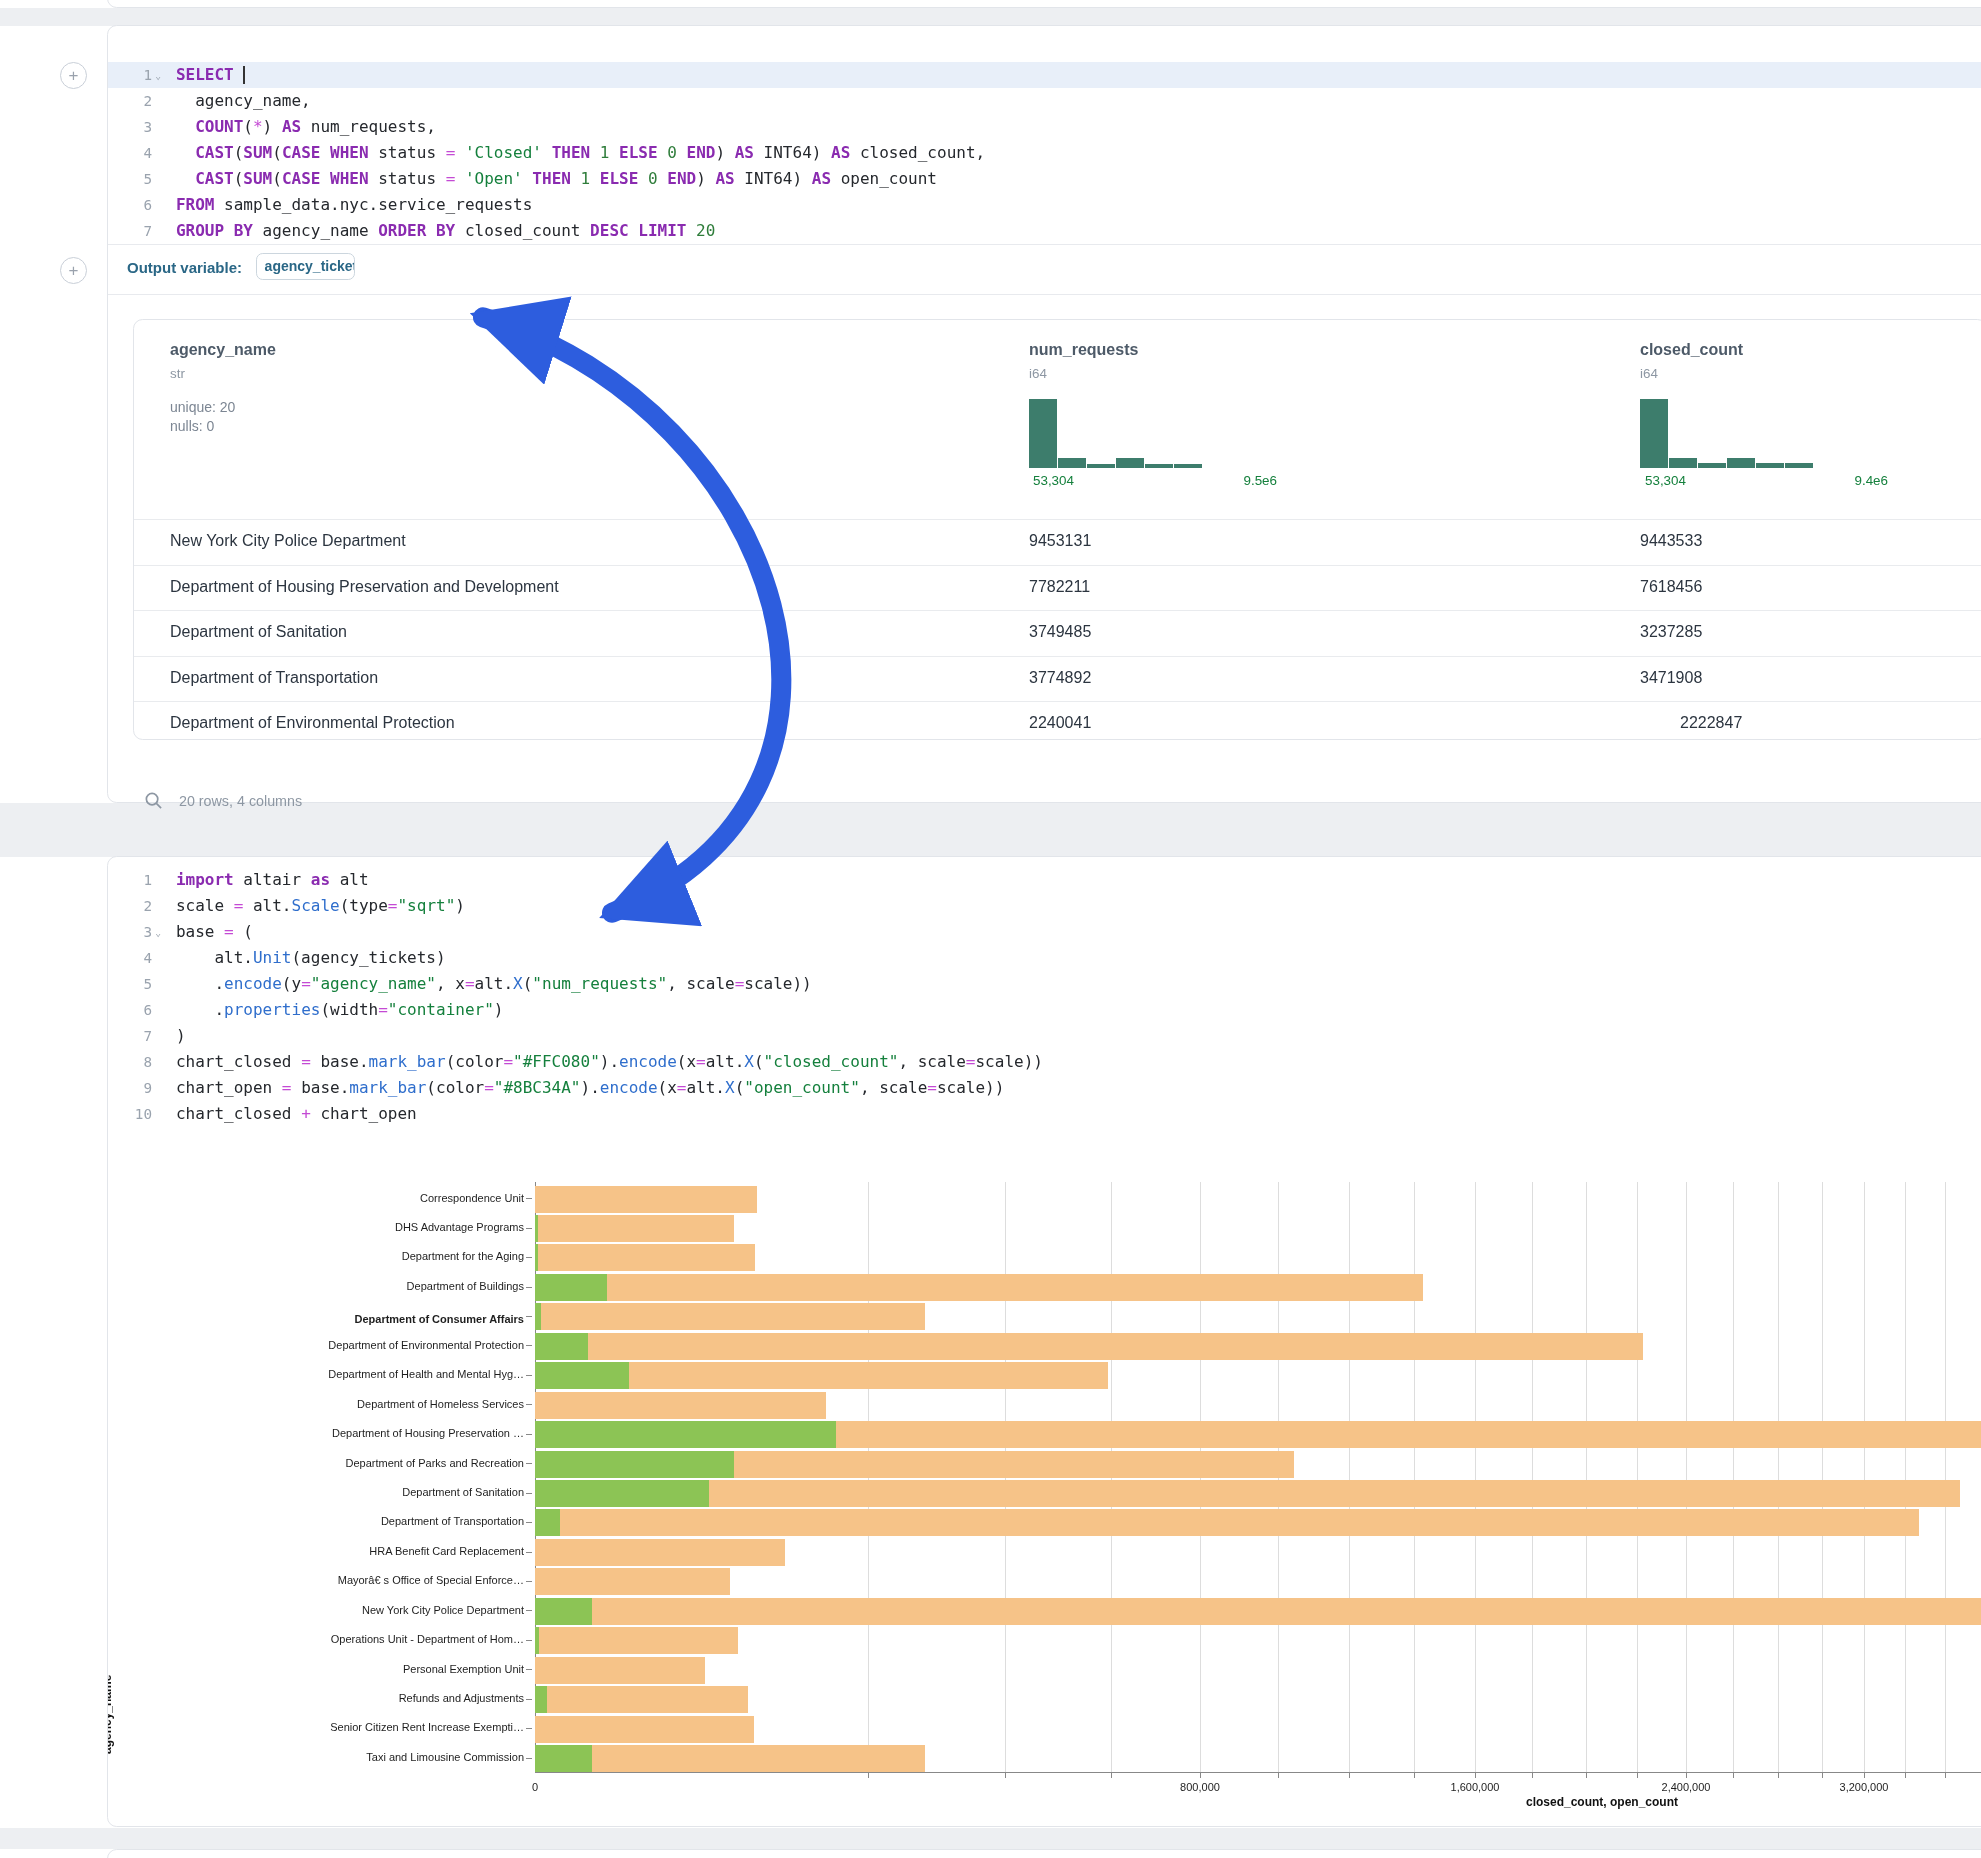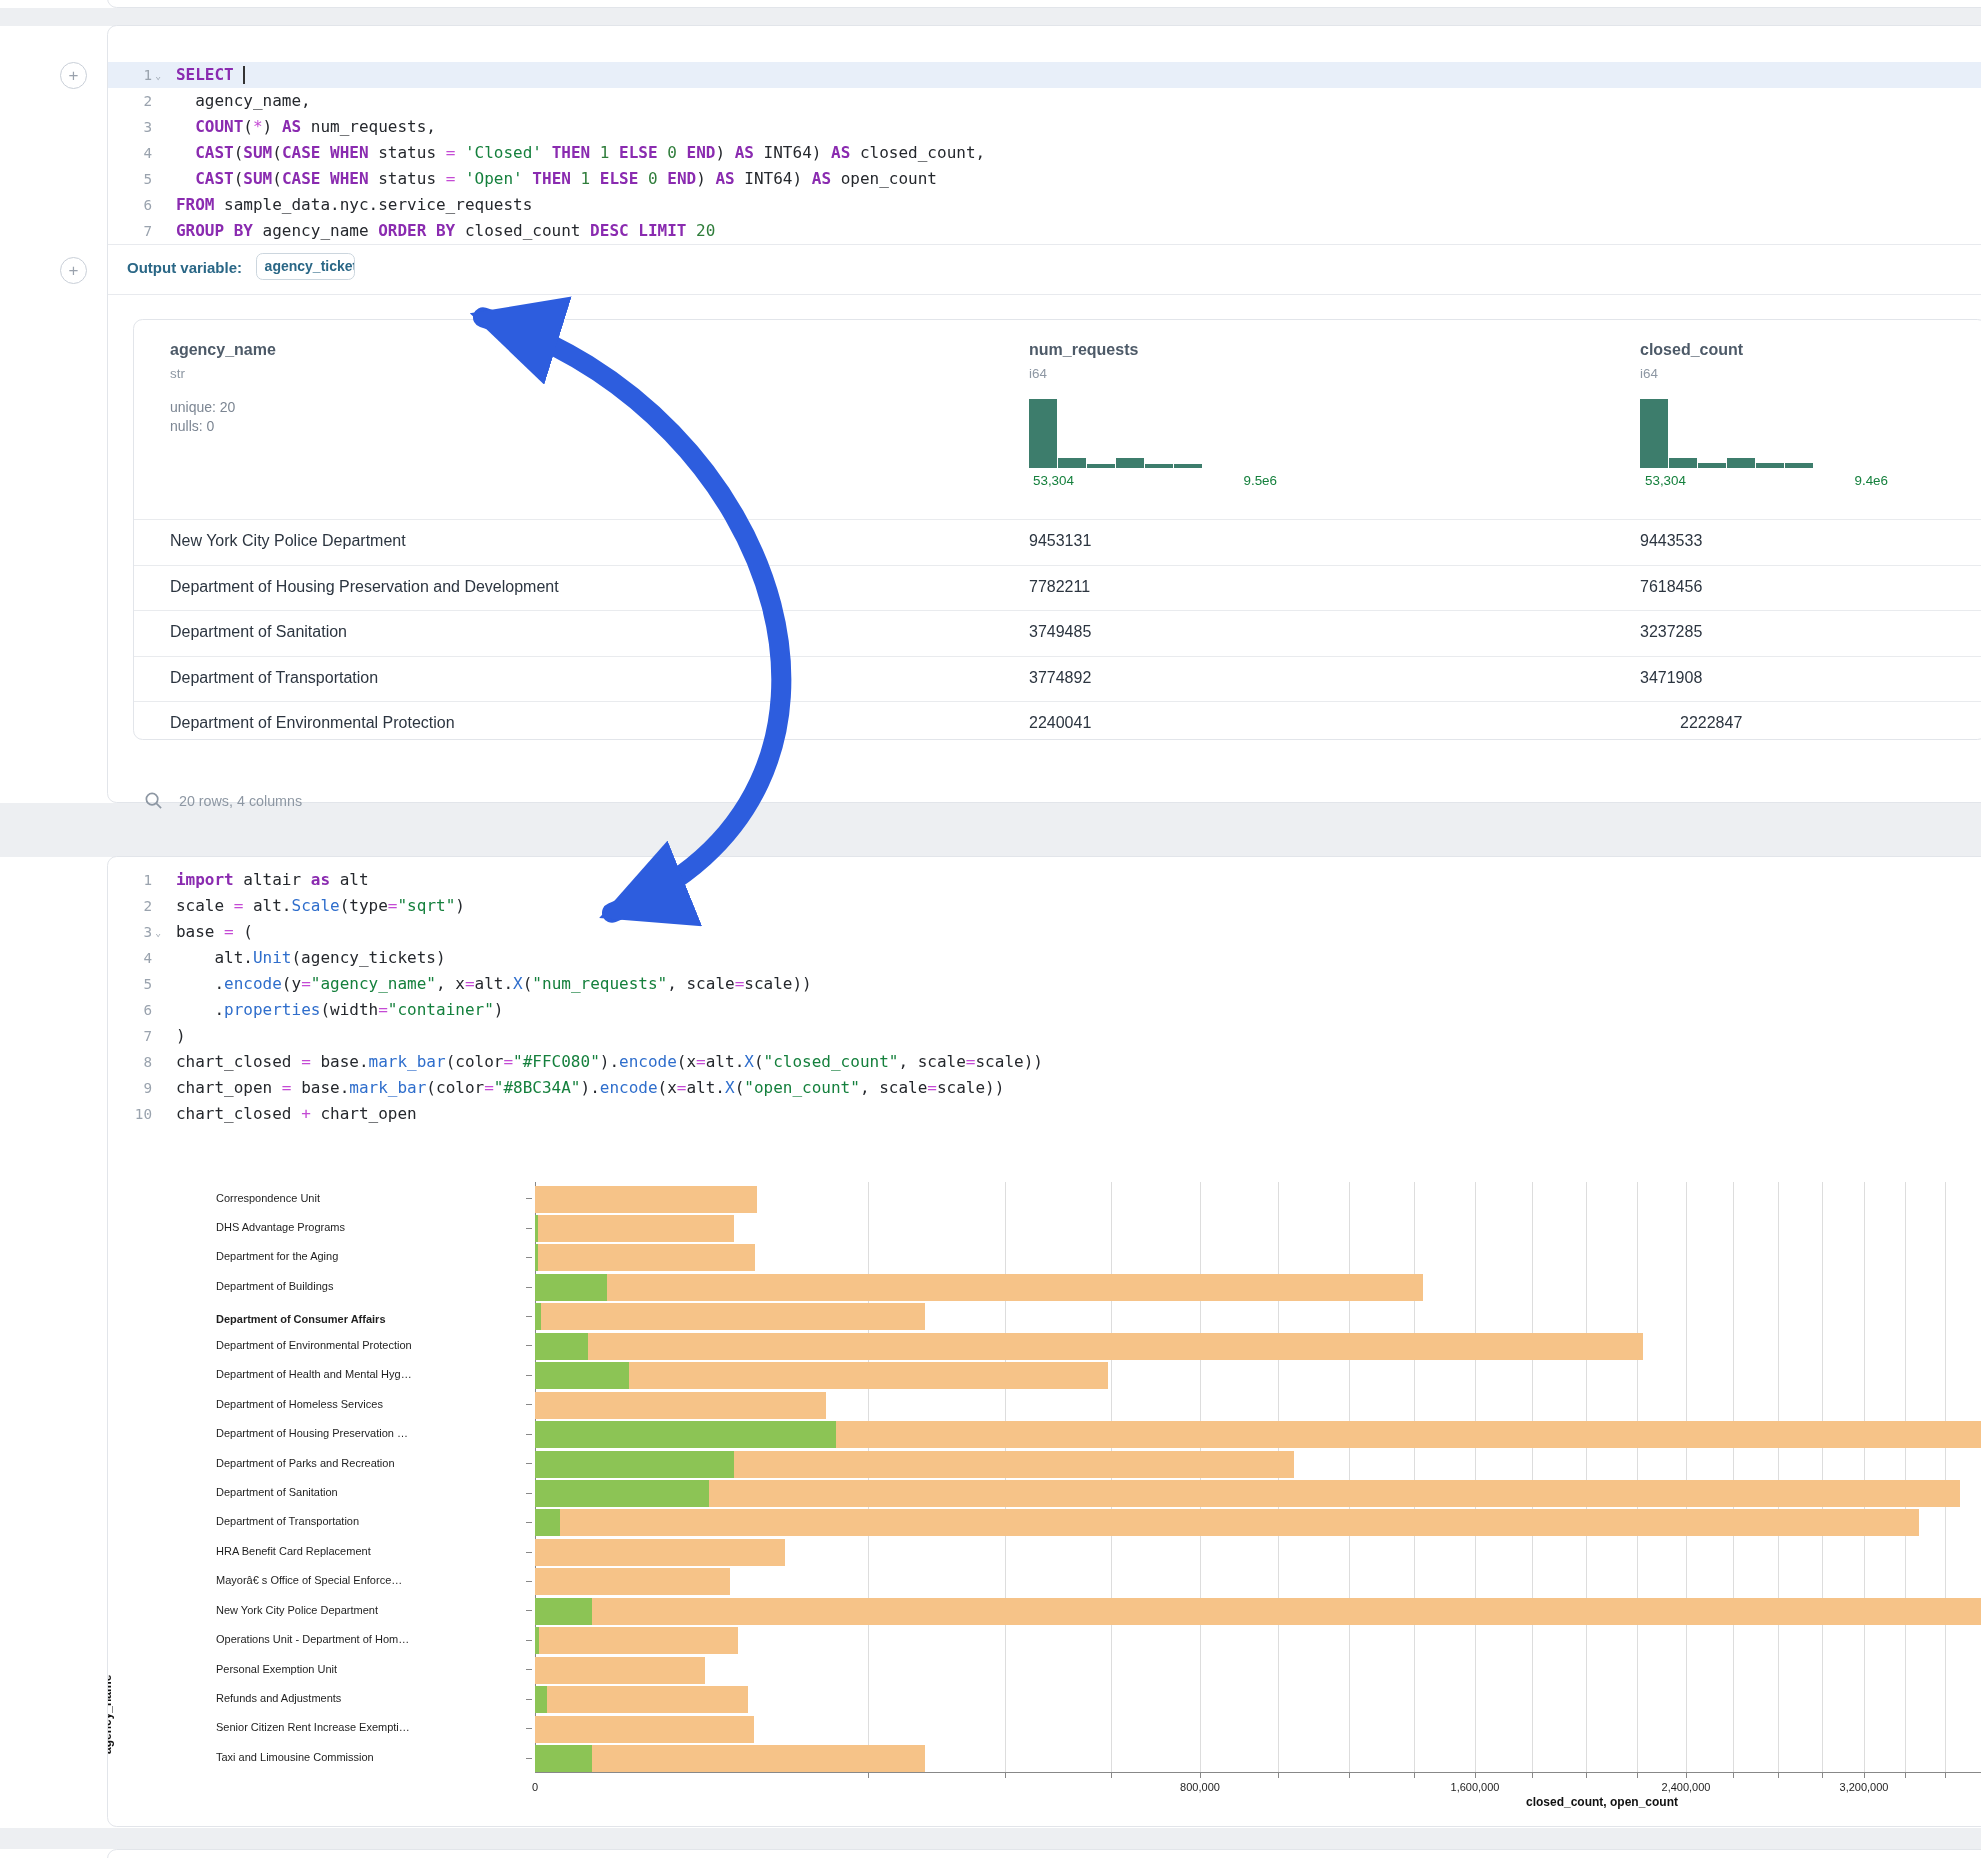--- a/index.html
+++ b/index.html
@@ -35,21 +35,21 @@
   .ttype{font-size:13.4px;color:#8d97a3;}
   .tmeta{font-size:14px;color:#7c8693;}
   .trow{position:absolute;left:0;width:1853px;height:45px;border-top:1px solid #e9ebee;
         font-size:16px;color:#2c3540;}
   .trow span{position:absolute;top:12.4px;}
   .hist{position:absolute;display:flex;align-items:flex-end;gap:1px;}
   .hist div{background:#3d7d6c;}
   .hlabel{position:absolute;font-size:13.4px;color:#15803d;}
   .tfooter{font-size:14.3px;color:#8d97a3;}
   
-  .ylab{position:absolute;width:308px;font-size:11px;color:#1e1e1e;
+  .ylab{position:absolute;width:308px;text-align:right;font-size:11px;color:#1e1e1e;
         white-space:nowrap;overflow:hidden;}
   .ytick{position:absolute;width:5.7px;height:1px;background:#888;}
   .grid{position:absolute;width:1px;background:#ddd;}
   .xtick{position:absolute;width:1px;height:4.8px;background:#888;}
   .xlab{position:absolute;font-size:11px;color:#1e1e1e;transform:translateX(-50%);}
   .bar{position:absolute;height:27px;}
   .axis-title{font-size:12px;font-weight:bold;color:#111;}
 </style>
 </head>
 <body>

